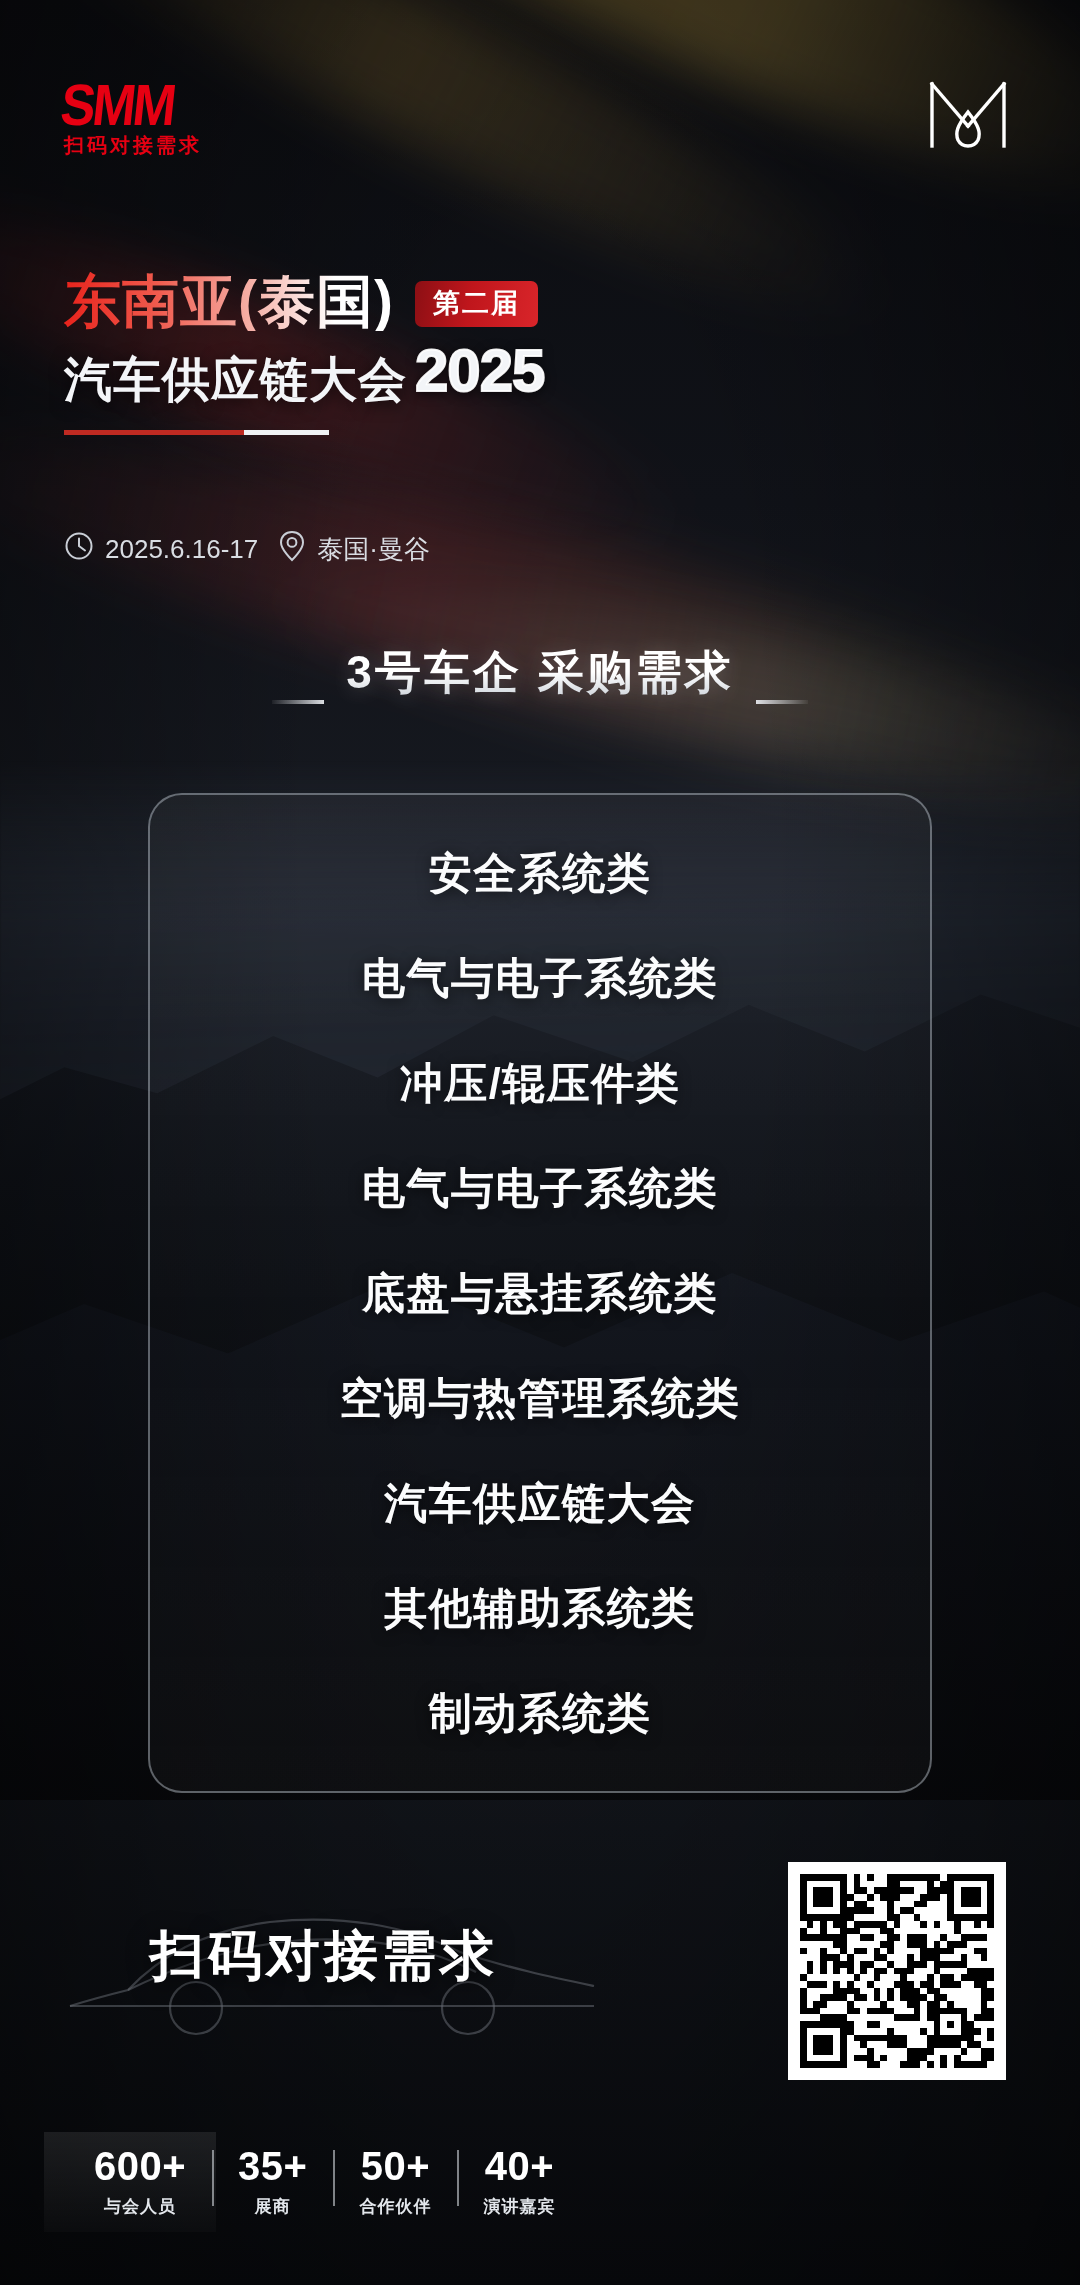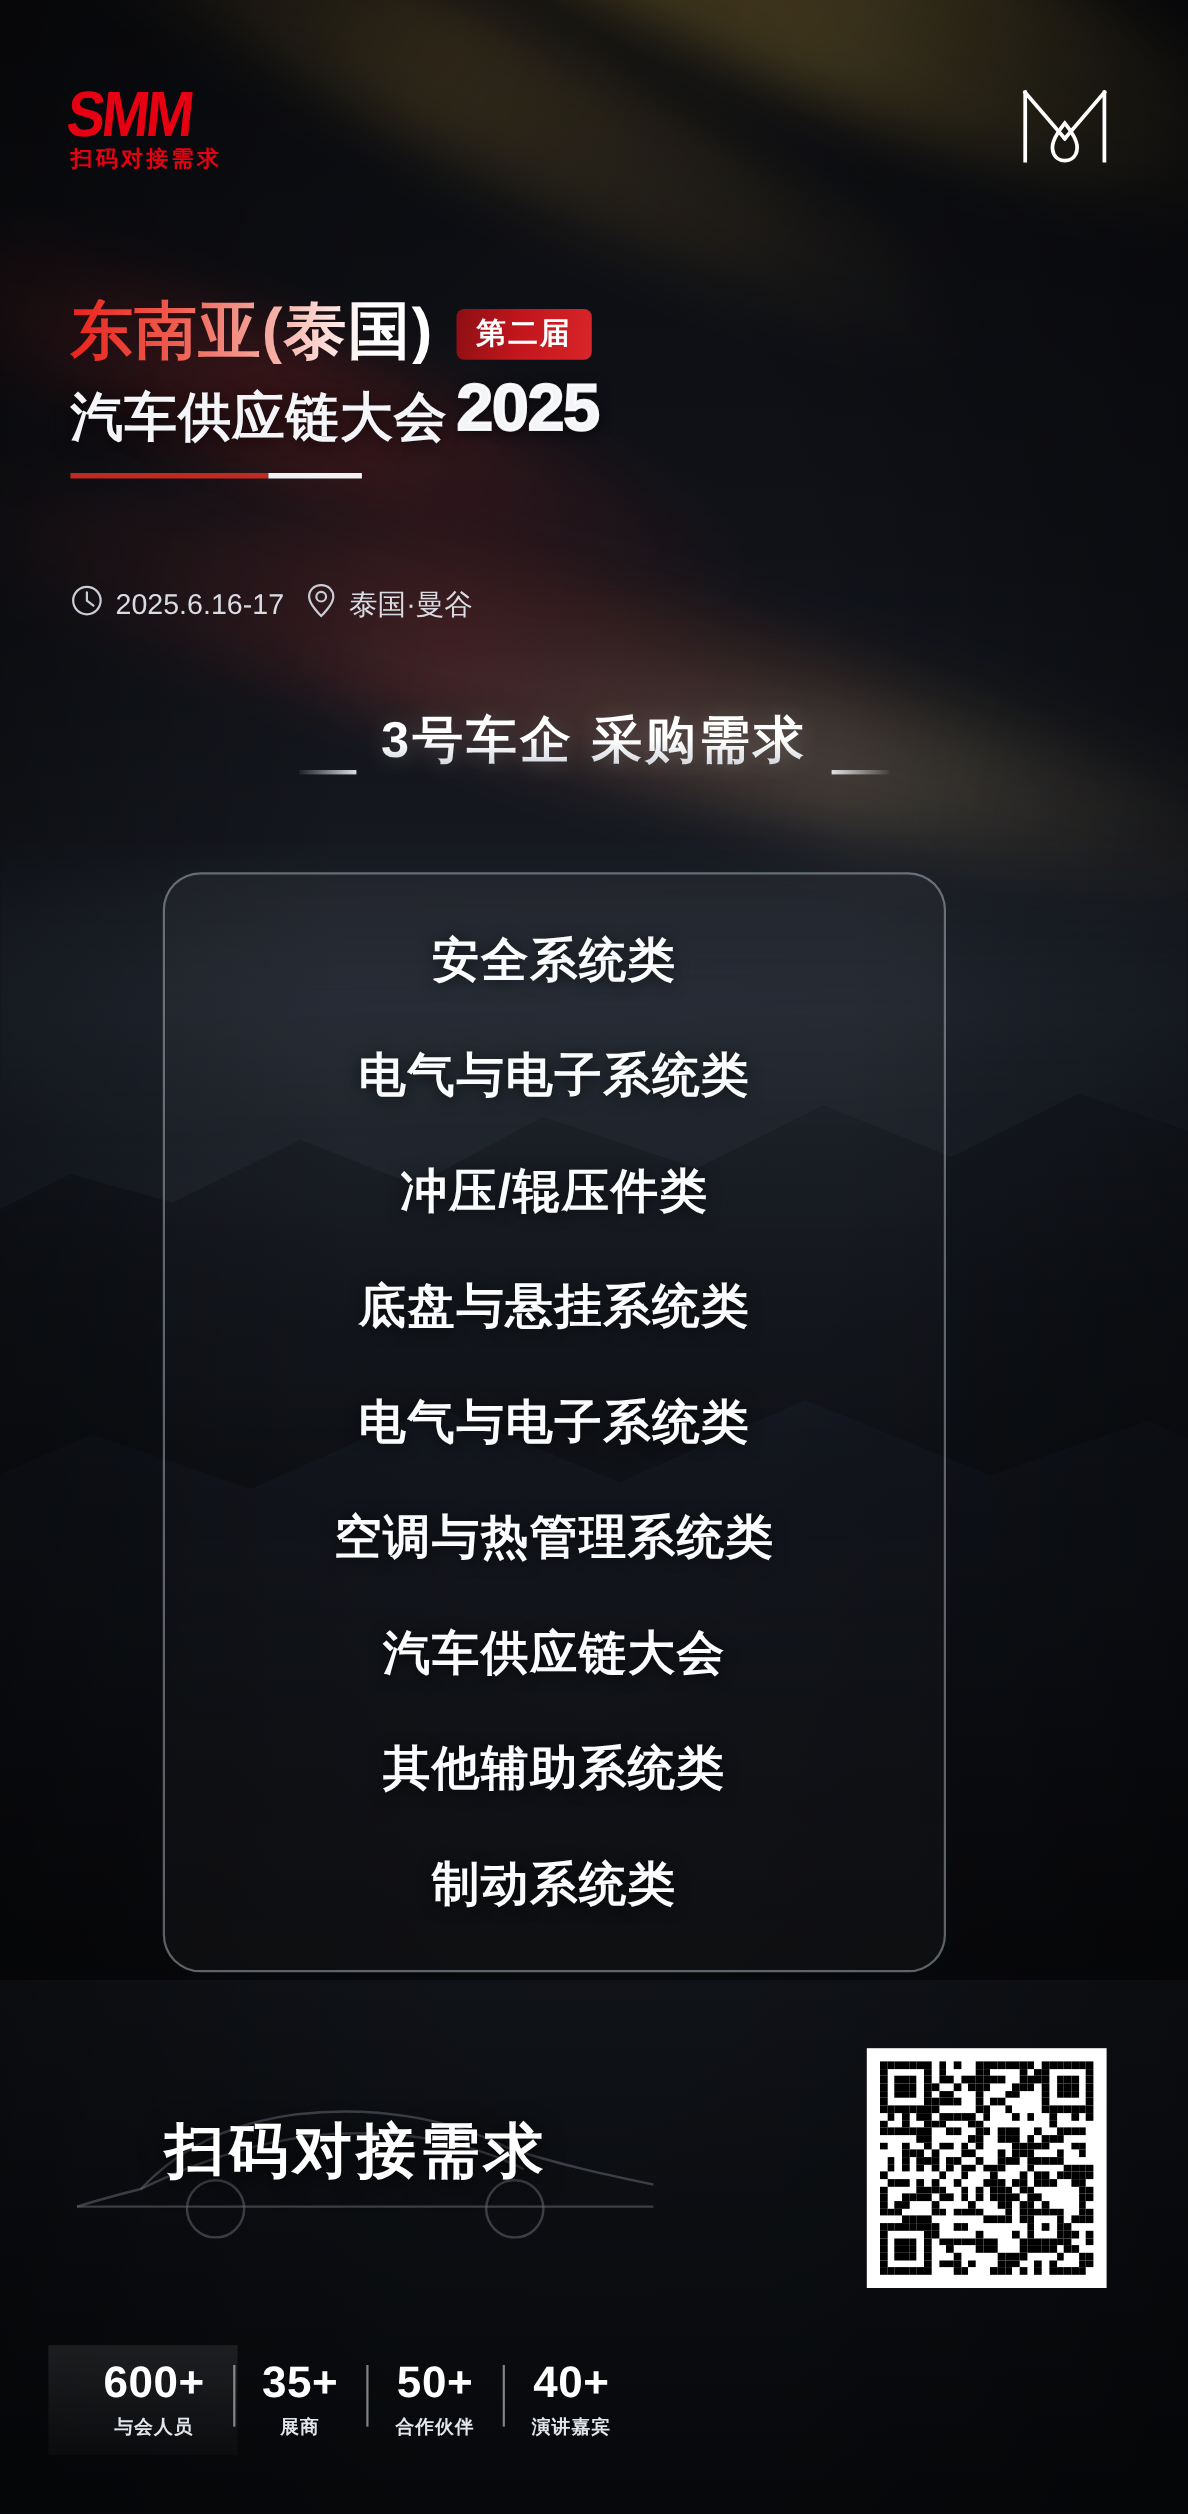--- a/index.html
+++ b/index.html
@@ -146,21 +146,21 @@
   .section-title {
     font-size:46px; font-weight:900; letter-spacing:3px;
     background:linear-gradient(180deg,#ffffff 0%,#ffffff 48%,#c3cad3 100%);
     -webkit-background-clip:text; background-clip:text; color:transparent;
     white-space:nowrap;
     filter:drop-shadow(0 2px 10px rgba(255,255,255,.18));
   }
 
   
   .demand-card {
-    position:absolute; top:793px; left:148px; width:712px; height:1000px;
+    position:absolute; top:793px; left:148px; width:784px; height:1000px;
     border:2px solid rgba(206,214,224,.42);
     border-radius:34px;
     background:linear-gradient(180deg, rgba(255,255,255,.035) 0%, rgba(255,255,255,.012) 55%, rgba(255,255,255,.03) 100%);
     display:flex; flex-direction:column; justify-content:center;
     padding:34px 26px;
     gap:0;
   }
   .demand-item {
     text-align:center;
     font-size:43px; font-weight:800; letter-spacing:1.5px;
@@ -287,22 +287,22 @@
   <div class="section-head">
     <span class="dash"></span>
     <span class="section-title">3号车企 采购需求</span>
     <span class="dash right"></span>
   </div>
 
   <div class="demand-card" id="demand-card">
       <div class="demand-item">安全系统类</div>
       <div class="demand-item">电气与电子系统类</div>
       <div class="demand-item">冲压/辊压件类</div>
+      <div class="demand-item">电气与电子系统类</div>
       <div class="demand-item">底盘与悬挂系统类</div>
-      <div class="demand-item">电气与电子系统类</div>
       <div class="demand-item">空调与热管理系统类</div>
       <div class="demand-item">汽车供应链大会</div>
       <div class="demand-item">其他辅助系统类</div>
       <div class="demand-item">制动系统类</div>
     </div>
 
   <div class="car-silhouette">
     <svg viewBox="0 0 560 190" width="560" height="190" fill="none" stroke="rgba(205,214,226,.55)" stroke-width="2.2">
       <path d="M14 150 C14 150 40 142 72 134 C104 100 150 74 214 66 C286 58 352 70 404 96 C452 112 500 122 538 130"></path>
       <path d="M72 134 C130 106 186 88 246 84 C318 80 378 94 420 116"></path>

